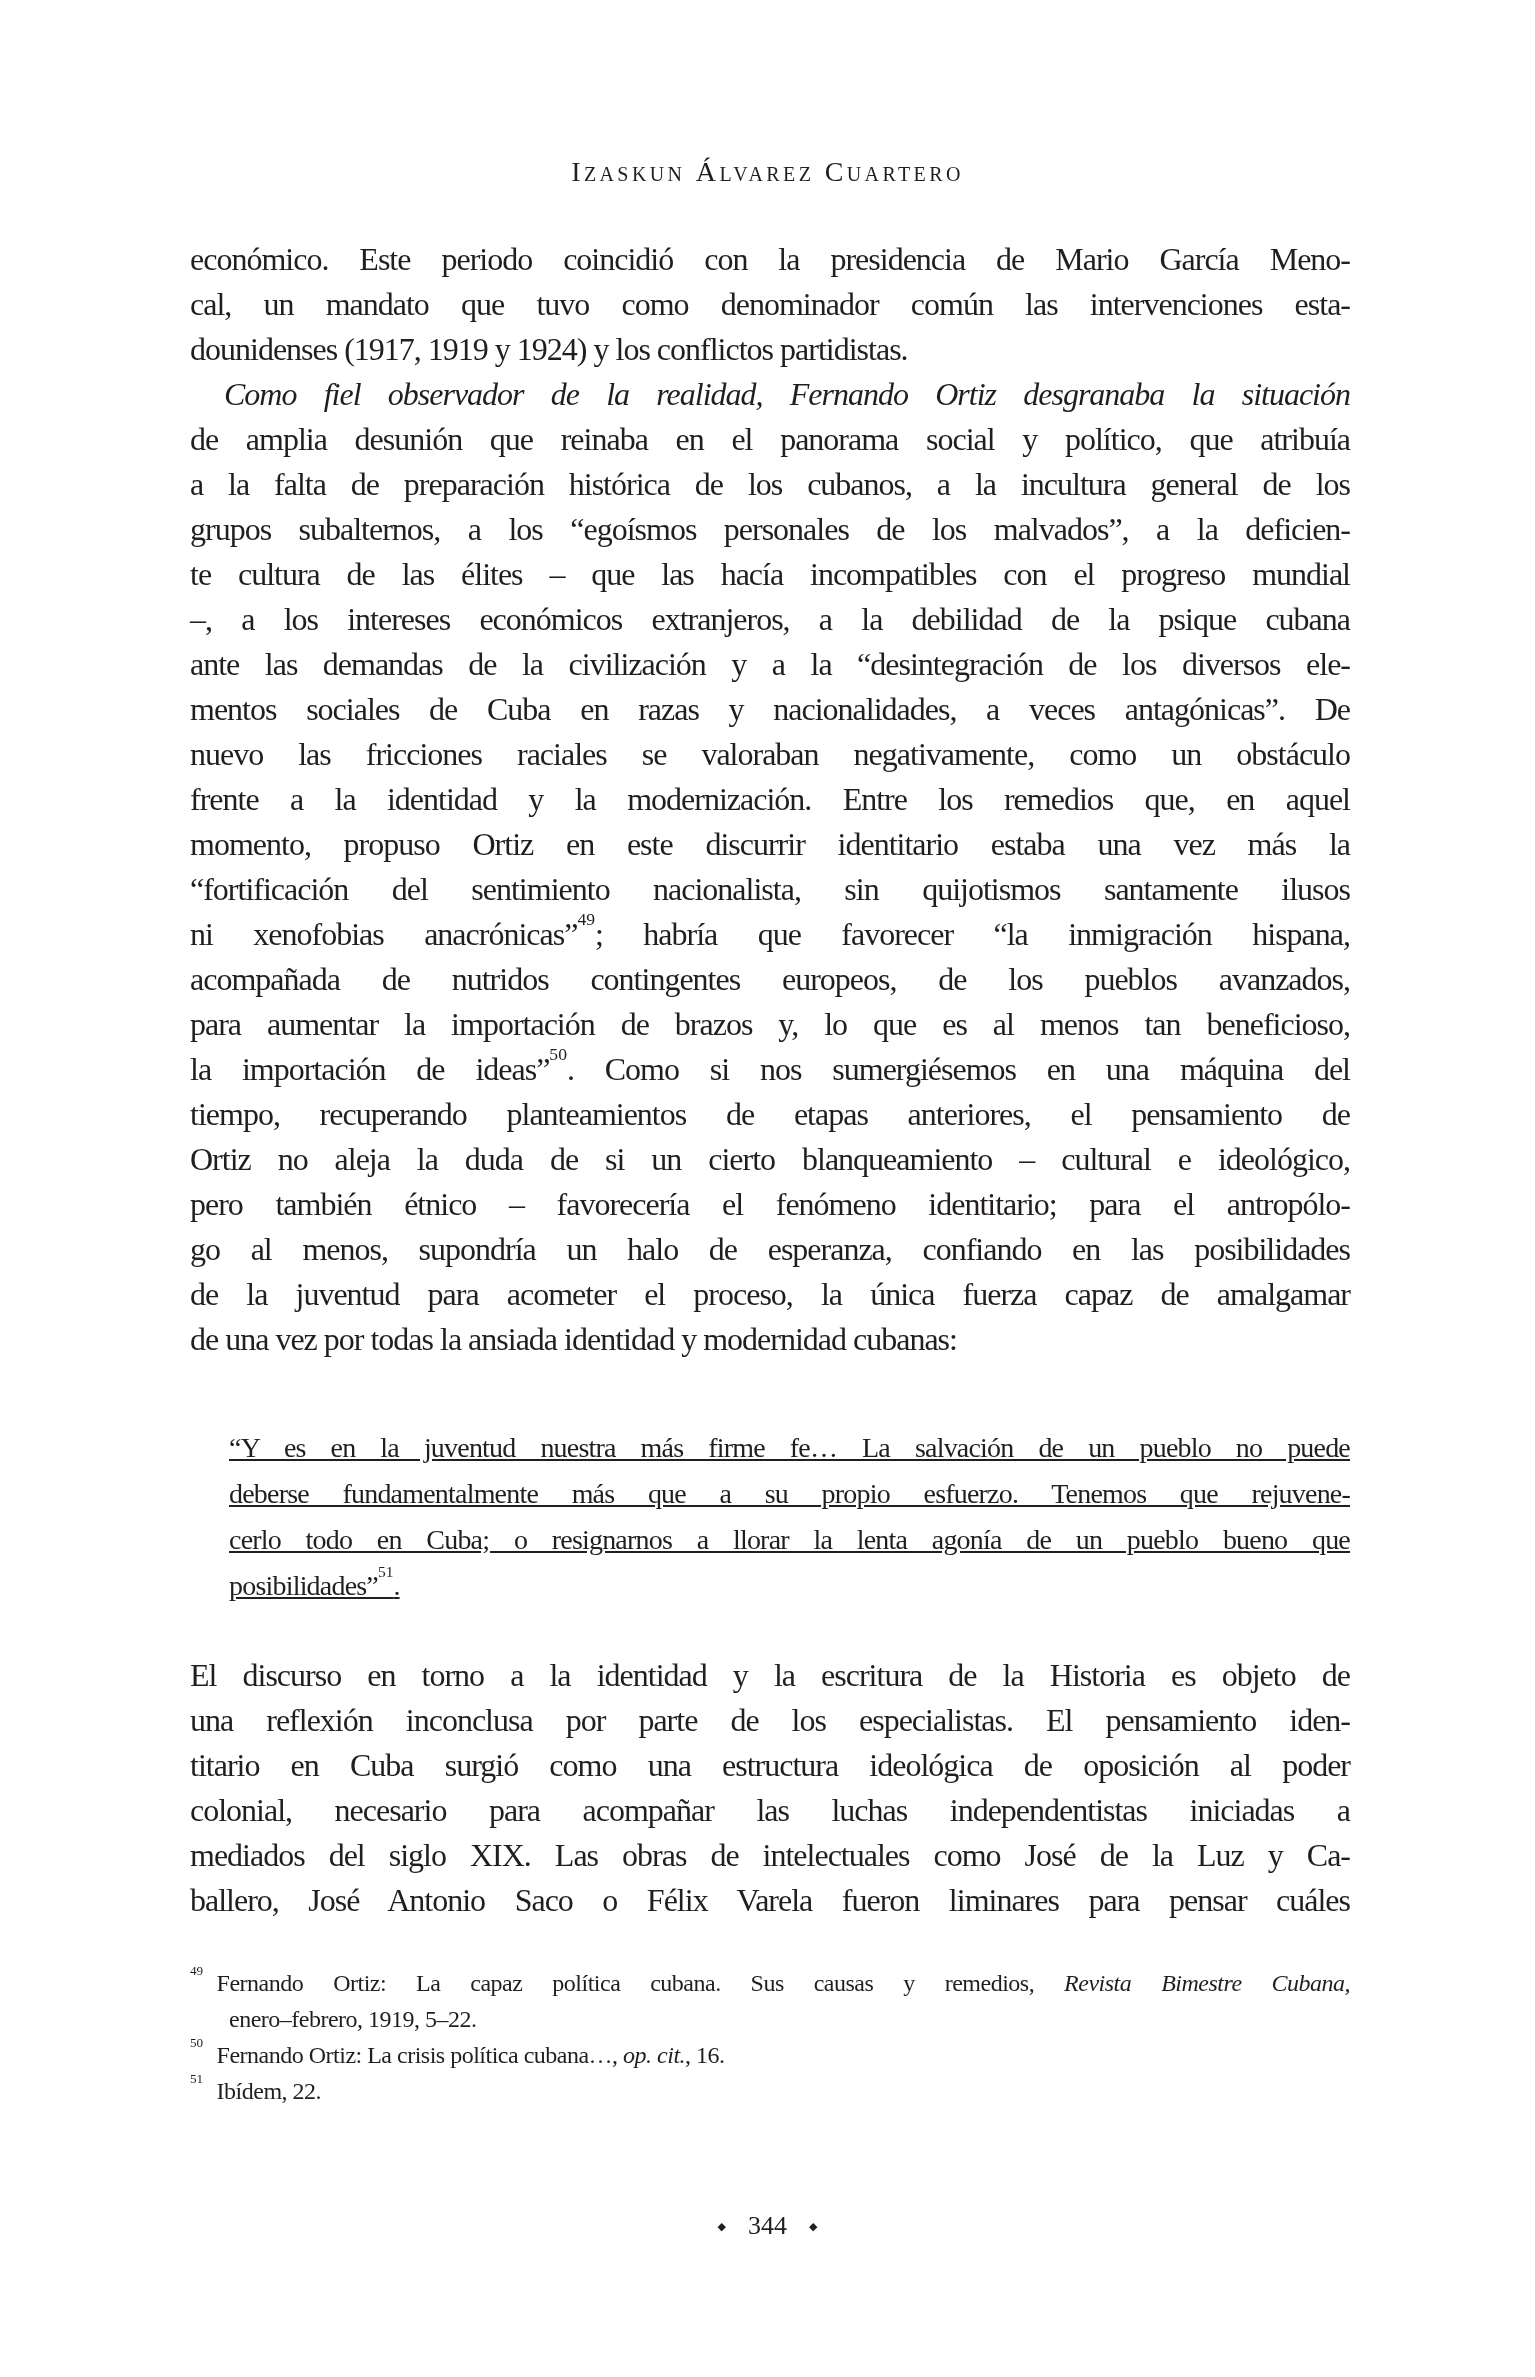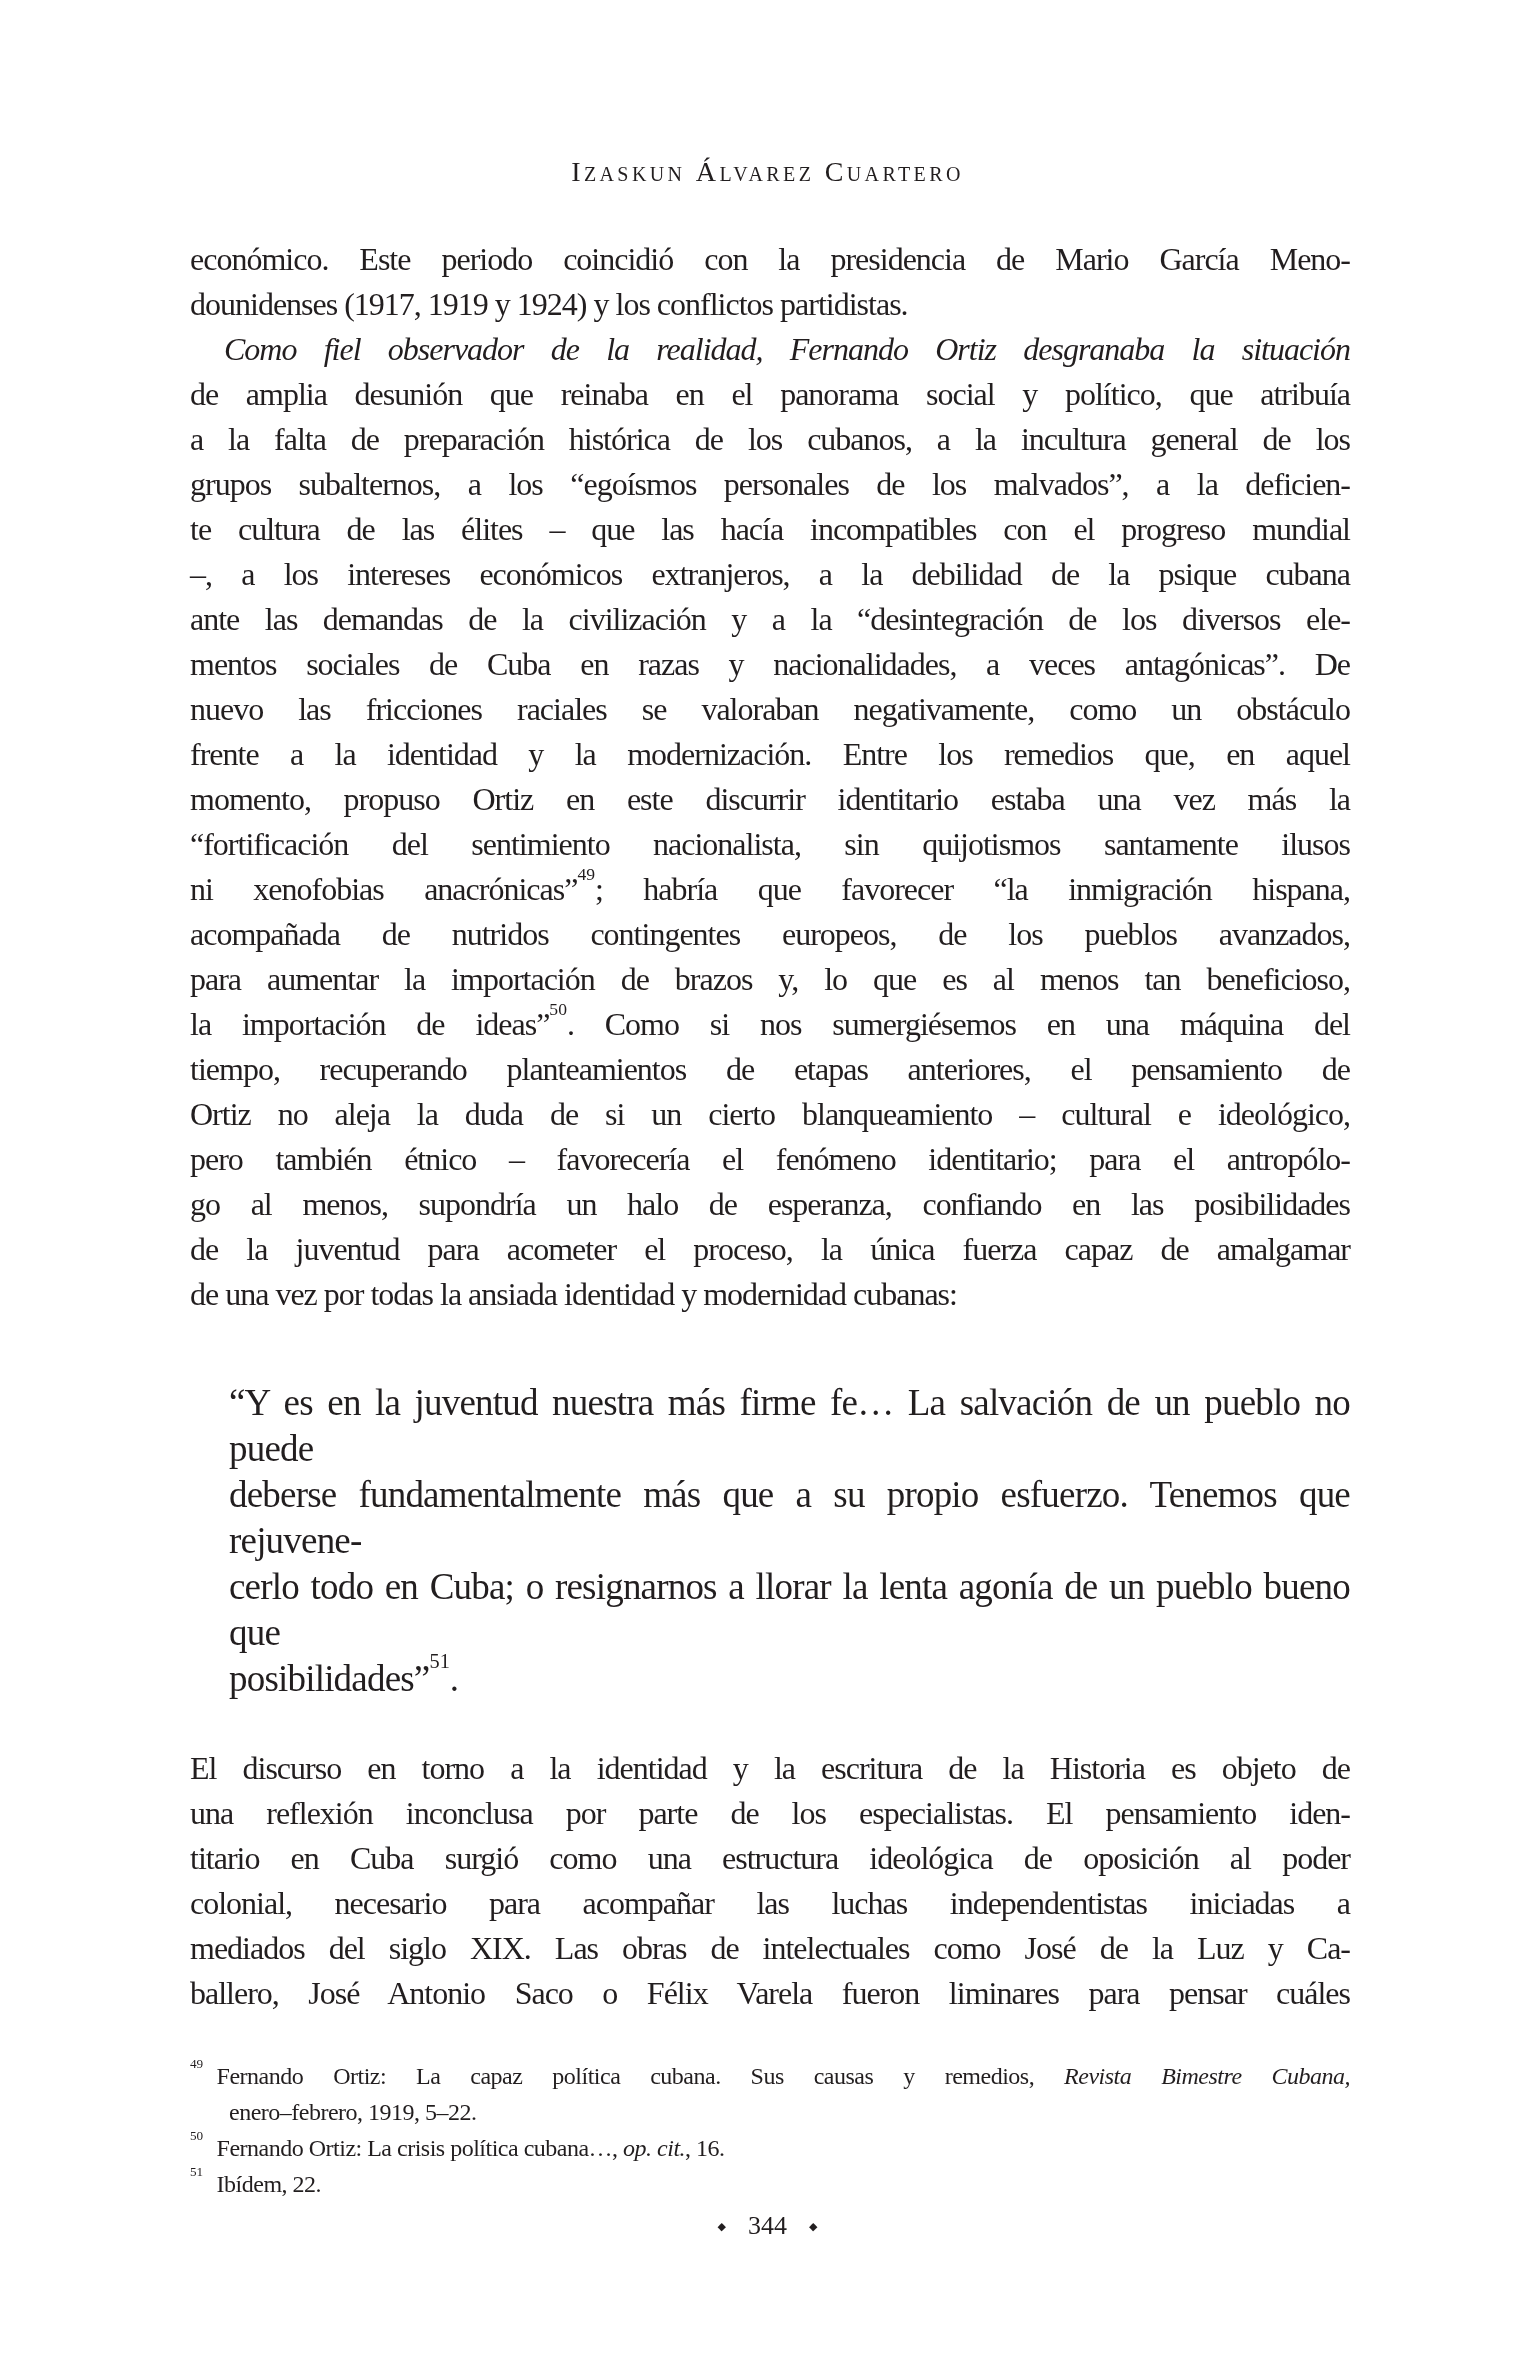--- a/index.html
+++ b/index.html
@@ -29,23 +29,24 @@
   }
 
   .block { font-size: 32px; line-height: 45px; letter-spacing: -1px; }
   .line  { text-align: justify; text-align-last: justify; }
   .line.end { text-align-last: left; }
   .line.indent { text-indent: 34px; font-style: italic; }
 
   .quote {
     margin-top: 63px;
     padding-left: 39px;
-    font-size: 37px;
+    font-size: 28px;
     line-height: 46px;
     letter-spacing: -0.8px;
+    text-decoration: underline;
   }
   .after-quote { margin-top: 44px; }
 
   .footnotes { margin-top: 42px; }
   .footnote { font-size: 24px; line-height: 36px; letter-spacing: -0.5px; }
   .footnote .line.cont { padding-left: 39px; }
 
   sup {
     font-size: 0.55em;
     line-height: 0;
@@ -70,20 +71,21 @@
 </head>
 <body>
 
 <div class="page">
 
   <header class="running-head">Izaskun Álvarez Cuartero</header>
 
   <main class="text-column">
       <div class="block body">
         <div class="line"><span>económico. Este periodo coincidió con la presidencia de Mario García Meno-</span></div>
+        <div class="line"><span>cal, un mandato que tuvo como denominador común las intervenciones esta-</span></div>
         <div class="line end"><span>dounidenses (1917, 1919 y 1924) y los conflictos partidistas.</span></div>
       </div>
       <div class="block body">
         <div class="line indent"><span>Como fiel observador de la realidad, Fernando Ortiz desgranaba la situación</span></div>
         <div class="line"><span>de amplia desunión que reinaba en el panorama social y político, que atribuía</span></div>
         <div class="line"><span>a la falta de preparación histórica de los cubanos, a la incultura general de los</span></div>
         <div class="line"><span>grupos subalternos, a los “egoísmos personales de los malvados”, a la deficien-</span></div>
         <div class="line"><span>te cultura de las élites – que las hacía incompatibles con el progreso mundial</span></div>
         <div class="line"><span>–, a los intereses económicos extranjeros, a la debilidad de la psique cubana</span></div>
         <div class="line"><span>ante las demandas de la civilización y a la “desintegración de los diversos ele-</span></div>

